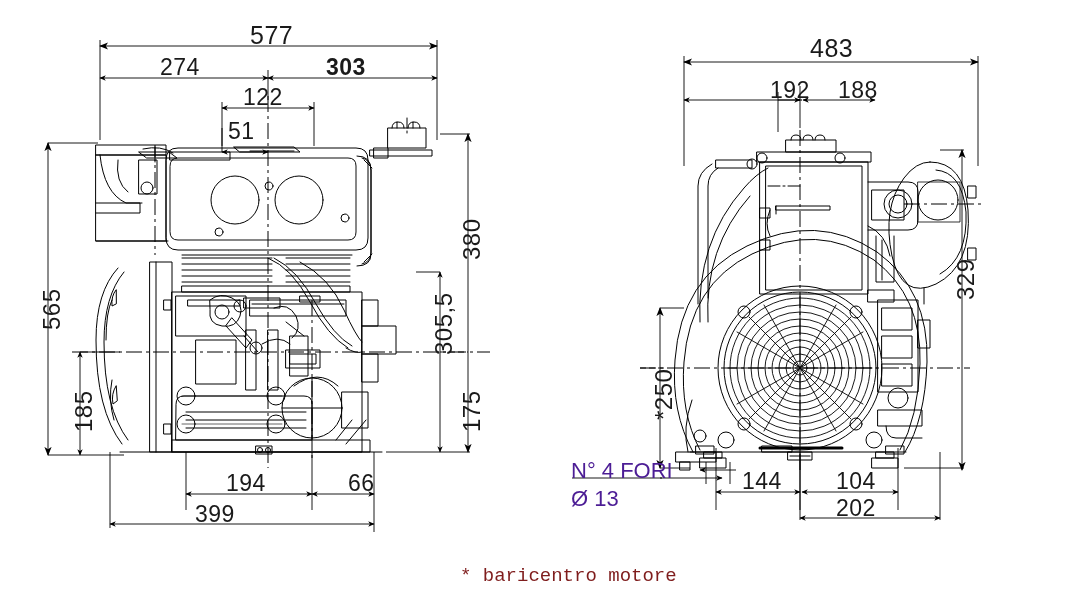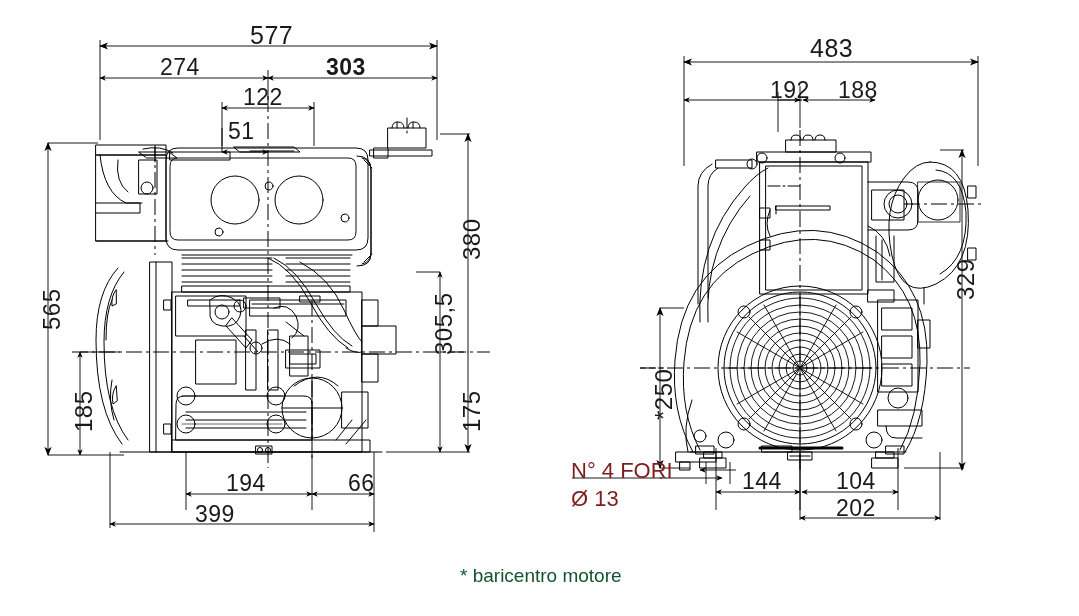--- a/index.html
+++ b/index.html
@@ -3,22 +3,22 @@
 <meta charset="utf-8">
 <style>
   html,body{margin:0;padding:0;background:#ffffff;}
   body{width:1079px;height:616px;position:relative;overflow:hidden;
        font-family:"Liberation Sans","DejaVu Sans",sans-serif;color:#111;}
   #root{position:absolute;left:0;top:0;width:1079px;height:532px;}
   svg.layer{position:absolute;left:0;top:0;width:1079px;height:616px;overflow:visible;}
   .dimtxt{position:absolute;font-size:21px;color:#1a1a1a;white-space:nowrap;
           letter-spacing:0.5px;line-height:1;}
   .dimtxt.rot{transform-origin:left top;}
-  .note{position:absolute;font-size:19px;color:#7f1d1d;white-space:nowrap;}
-  .foot{position:absolute;font-size:17px;color:#14532d;white-space:nowrap;}
+  .note{position:absolute;font-size:19px;color:#4c1d95;white-space:nowrap;}
+  .foot{position:absolute;font-size:17px;color:#7f1d1d;white-space:nowrap;font-family:Liberation Mono, monospace;}
 </style>
 </head>
 <body>
 
 <div id="root">
 
   <svg class="layer" viewBox="0 0 1079 616">
     <defs>
       <marker id="ar" markerWidth="10" markerHeight="8" refX="9" refY="4" orient="auto">
         <path d="M0,0 L10,4 L0,8 L2.6,4 Z" fill="#000"></path>

